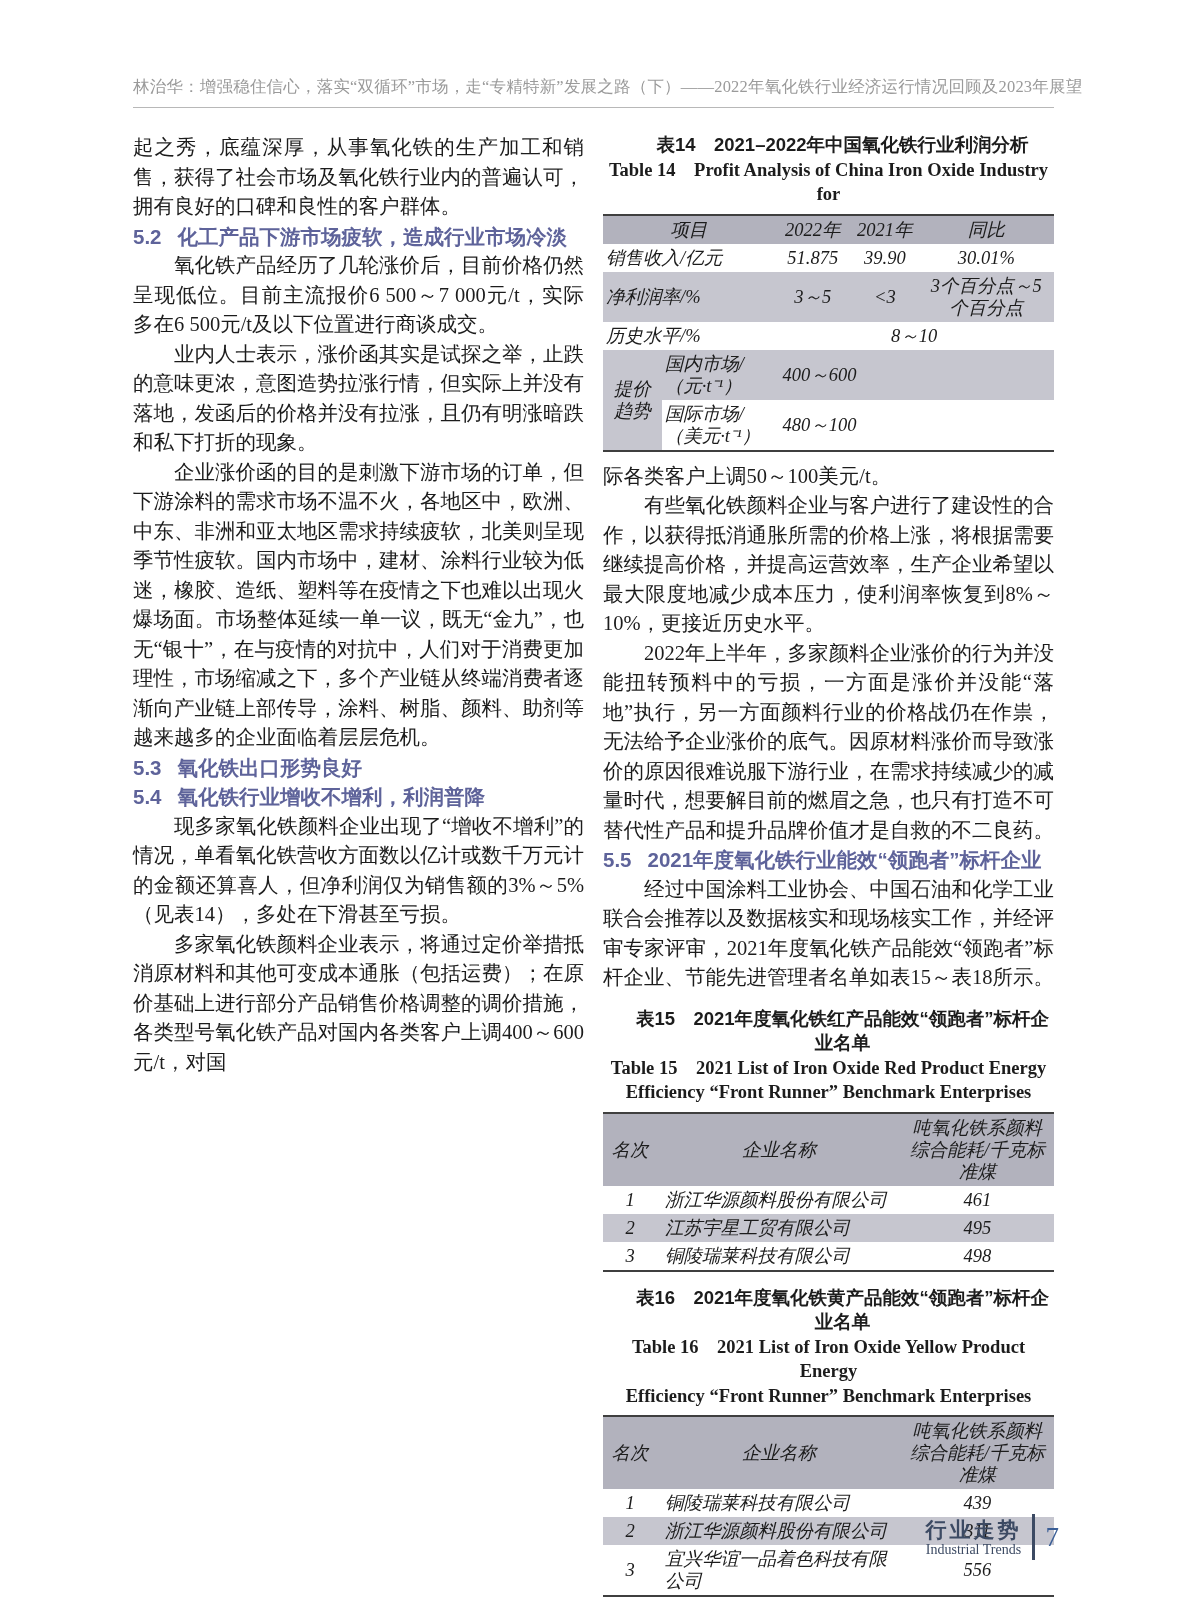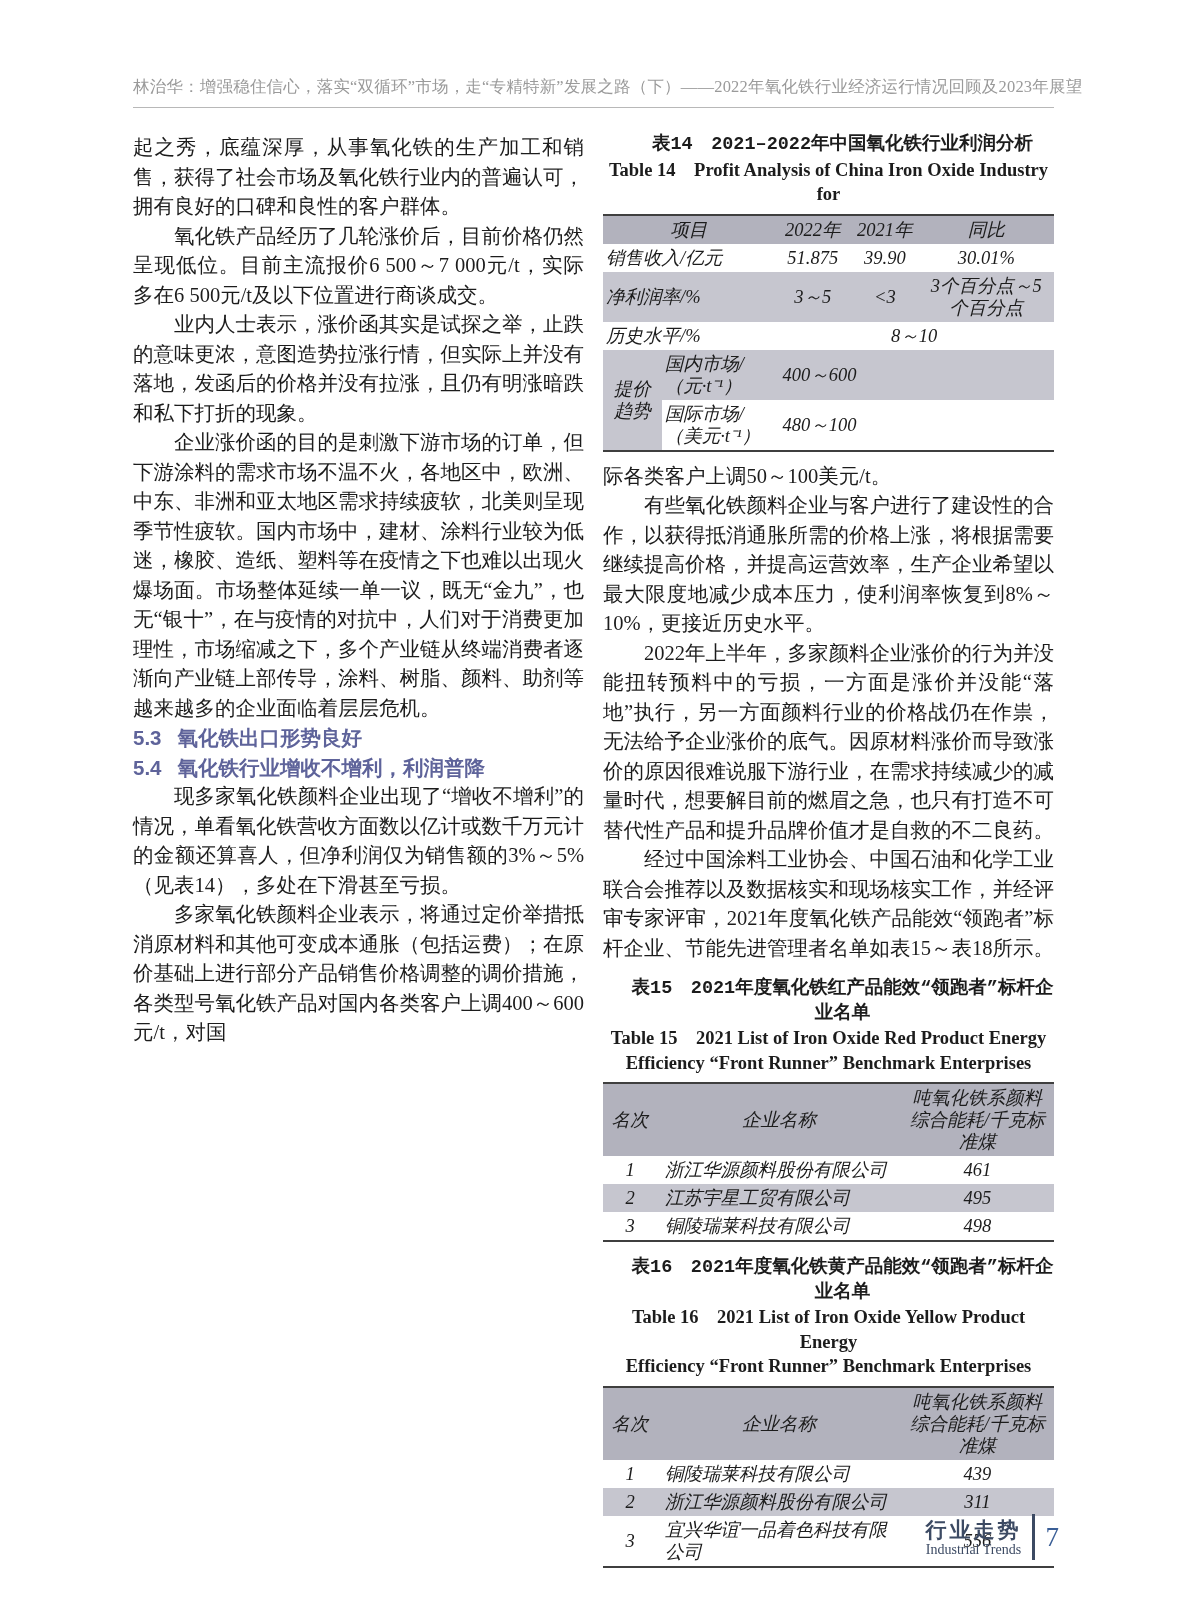--- a/index.html
+++ b/index.html
@@ -14,21 +14,21 @@
   }
   .content { position:absolute; top:133px; left:133px; width:921px; display:flex; gap:19px; }
   .col { width:451px; font-size:20.5px; line-height:29.5px; text-align:justify; }
   .col p { margin:0; text-indent:2em; }
   .col p.cont { text-indent:0; }
   .sec { font-family:"Liberation Sans", sans-serif; font-weight:bold; color:#5e639a;
          font-size:20.5px; line-height:29.5px; text-align:left; }
   .sec .num { margin-right:16px; }
   .tablecap { text-align:center; font-weight:bold; font-size:18.5px; line-height:24.5px; margin-top:14px; }
   .tablecap.first { margin-top:0; }
-  .tablecap .zh { font-family:Liberation Mono, monospace; display:block;margin-left:28px; }
+  .tablecap .zh { font-family:Liberation Sans, sans-serif; display:block;margin-left:28px; }
   .tablecap .en { font-family:"Liberation Serif", serif; display:block; }
   table.datatable {
     width:100%; border-collapse:collapse; margin:7px 0 10px;
     border-top:2px solid #3f3f3f; border-bottom:2px solid #3f3f3f;
     font-size:18.5px; table-layout:fixed;
   }
   .datatable td { padding:3px 3px; line-height:22px; vertical-align:middle; text-align:left;font-style:italic; }
   .hdr-bg td { background:#b2b2bd; }
   td.shade { background:#c6c6cf; }
   .tc { text-align:center !important; }
@@ -44,20 +44,23 @@
 <body>
 
 <div class="page">
 
   <div class="running-head">林治华：增强稳住信心，落实“双循环”市场，走“专精特新”发展之路（下）——2022年氧化铁行业经济运行情况回顾及2023年展望</div>
 
   <div class="content">
 
     <div class="col">
       <p class="cont">起之秀，底蕴深厚，从事氧化铁的生产加工和销售，获得了社会市场及氧化铁行业内的普遍认可，拥有良好的口碑和良性的客户群体。</p>
+      <div class="sec">
+        <span class="num">5.2</span><span>化工产品下游市场疲软，造成行业市场冷淡</span>
+      </div>
       <p>氧化铁产品经历了几轮涨价后，目前价格仍然呈现低位。目前主流报价6 500～7 000元/t，实际多在6 500元/t及以下位置进行商谈成交。</p>
       <p>业内人士表示，涨价函其实是试探之举，止跌的意味更浓，意图造势拉涨行情，但实际上并没有落地，发函后的价格并没有拉涨，且仍有明涨暗跌和私下打折的现象。</p>
       <p>企业涨价函的目的是刺激下游市场的订单，但下游涂料的需求市场不温不火，各地区中，欧洲、中东、非洲和亚太地区需求持续疲软，北美则呈现季节性疲软。国内市场中，建材、涂料行业较为低迷，橡胶、造纸、塑料等在疫情之下也难以出现火爆场面。市场整体延续一单一议，既无“金九”，也无“银十”，在与疫情的对抗中，人们对于消费更加理性，市场缩减之下，多个产业链从终端消费者逐渐向产业链上部传导，涂料、树脂、颜料、助剂等越来越多的企业面临着层层危机。</p>
       <div class="sec">
         <span class="num">5.3</span><span>氧化铁出口形势良好</span>
       </div>
       <div class="sec">
         <span class="num">5.4</span><span>氧化铁行业增收不增利，利润普降</span>
       </div>
       <p>现多家氧化铁颜料企业出现了“增收不增利”的情况，单看氧化铁营收方面数以亿计或数千万元计的金额还算喜人，但净利润仅为销售额的3%～5%（见表14），多处在下滑甚至亏损。</p>
@@ -110,20 +113,23 @@
         <tr>
           <td>国际市场/（美元·t⁻¹）</td>
           <td colspan="3" class="pl">480～100</td>
         </tr>
       </tbody>
         </table>
 
       <p class="cont">际各类客户上调50～100美元/t。</p>
       <p>有些氧化铁颜料企业与客户进行了建设性的合作，以获得抵消通胀所需的价格上涨，将根据需要继续提高价格，并提高运营效率，生产企业希望以最大限度地减少成本压力，使利润率恢复到8%～10%，更接近历史水平。</p>
       <p>2022年上半年，多家颜料企业涨价的行为并没能扭转预料中的亏损，一方面是涨价并没能“落地”执行，另一方面颜料行业的价格战仍在作祟，无法给予企业涨价的底气。因原材料涨价而导致涨价的原因很难说服下游行业，在需求持续减少的减量时代，想要解目前的燃眉之急，也只有打造不可替代性产品和提升品牌价值才是自救的不二良药。</p>
+      <div class="sec">
+        <span class="num">5.5</span><span>2021年度氧化铁行业能效“领跑者”标杆企业</span>
+      </div>
       <p>经过中国涂料工业协会、中国石油和化学工业联合会推荐以及数据核实和现场核实工作，并经评审专家评审，2021年度氧化铁产品能效“领跑者”标杆企业、节能先进管理者名单如表15～表18所示。</p>
 
       <div class="tablecap">
         <span class="zh">表15　2021年度氧化铁红产品能效“领跑者”标杆企业名单</span>
         <span class="en">Table 15　2021 List of Iron Oxide Red Product Energy</span>
         <span class="en">Efficiency “Front Runner” Benchmark Enterprises</span>
       </div>
 
       <table class="datatable">
         <colgroup>

